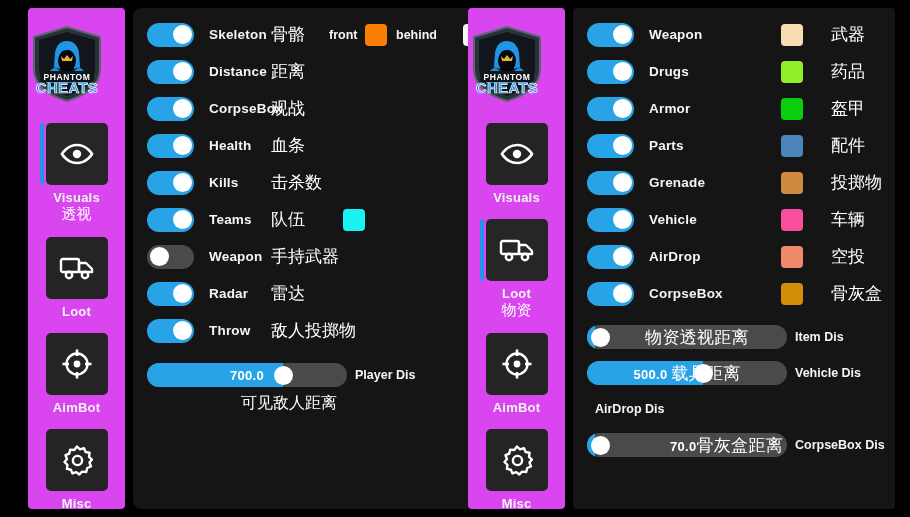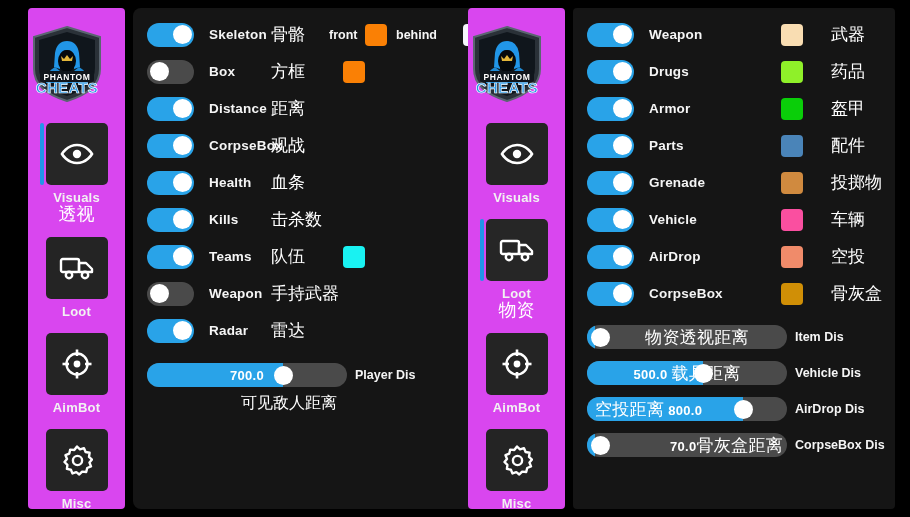--- a/index.html
+++ b/index.html
@@ -70,21 +70,21 @@
   }
   .nav-label-en {
     margin-top: 5px;
     color: #f2f2f2;
     font-size: 13px;
     font-weight: bold;
     letter-spacing: 0.2px;
   }
   .nav-label-cn {
     color: #ffffff;
-    font-size: 18px;
+    font-size: 15px;
     line-height: 18px;
   }
   .nav-item .icon svg { display: block; }
 
   
   .panel {
     position: absolute;
     top: 8px;
     height: 501px;
     background: #151515;
@@ -300,28 +300,20 @@
           <span class="knob"></span>
         </div>
       <span class="lbl-en v-en">Skeleton</span>
       <span class="lbl-cn v-cn">骨骼</span>
       <span class="mini-lbl v-fr">front</span>
       <span class="swatch v-sw1" style="background:#fa8005"></span>
       <span class="mini-lbl v-be">behind</span>
       <span class="swatch v-sw2" style="background:#f5f5fb"></span>
     </div>
 
-    <div class="row">
-      <div class="switch">
-          <span class="knob"></span>
-        </div>
-      <span class="lbl-en v-en">Box</span>
-      <span class="lbl-cn v-cn">方框</span>
-      <span class="swatch v-swbox" style="background:#fa8005"></span>
-    </div>
 
 
     <div class="row">
       <div class="switch on">
           <span class="knob"></span>
         </div>
       <span class="lbl-en v-en">Distance</span>
       <span class="lbl-cn v-cn">距离</span>
     </div>
 
@@ -367,20 +359,27 @@
     </div>
 
     <div class="row">
       <div class="switch on">
           <span class="knob"></span>
         </div>
       <span class="lbl-en v-en">Radar</span>
       <span class="lbl-cn v-cn">雷达</span>
     </div>
 
+    <div class="row">
+      <div class="switch on">
+          <span class="knob"></span>
+        </div>
+      <span class="lbl-en v-en">Throw</span>
+      <span class="lbl-cn v-cn">敌人投掷物</span>
+    </div>
 
     <div class="slider-row" style="margin-top:8px;">
       <div class="slider" style="width:200px;">
         <span class="fill" style="width:68%"></span>
         <span class="knob" style="left:calc(68% - 9.5px)"></span>
         <span class="stext">700.0</span>
       </div>
       <span class="slider-caption">Player Dis</span>
     </div>
     <div class="sub-caption-cn" style="width:322px;padding-right:10px;">可见敌人距离</div>
@@ -545,25 +544,20 @@
     <div class="slider-row">
       <div class="slider" style="width:200px;">
         <span class="fill" style="width:58%"></span>
         <span class="knob" style="left:calc(58% - 9.5px)"></span>
         <span class="stext"><span>500.0</span> <span class="cn">载具距离</span></span>
       </div>
       <span class="slider-caption">Vehicle Dis</span>
     </div>
 
     <div class="slider-row">
-      <div class="slider" style="width:200px;">
-        <span class="fill" style="width:78%"></span>
-        <span class="knob" style="left:calc(78% - 9.5px)"></span>
-        <span class="stext" style="position:absolute;left:8px;"><span class="cn">空投距离</span> <span>800.0</span></span>
-      </div>
       <span class="slider-caption">AirDrop Dis</span>
     </div>
 
     <div class="slider-row">
       <div class="slider" style="width:200px;">
         <span class="fill" style="width:4%"></span>
         <span class="knob" style="left:4px"></span>
         <span class="stext" style="position:absolute;right:4px;text-align:center;"><span>70.0</span><span class="cn">骨灰盒距离</span></span>
       </div>
       <span class="slider-caption">CorpseBox Dis</span>

